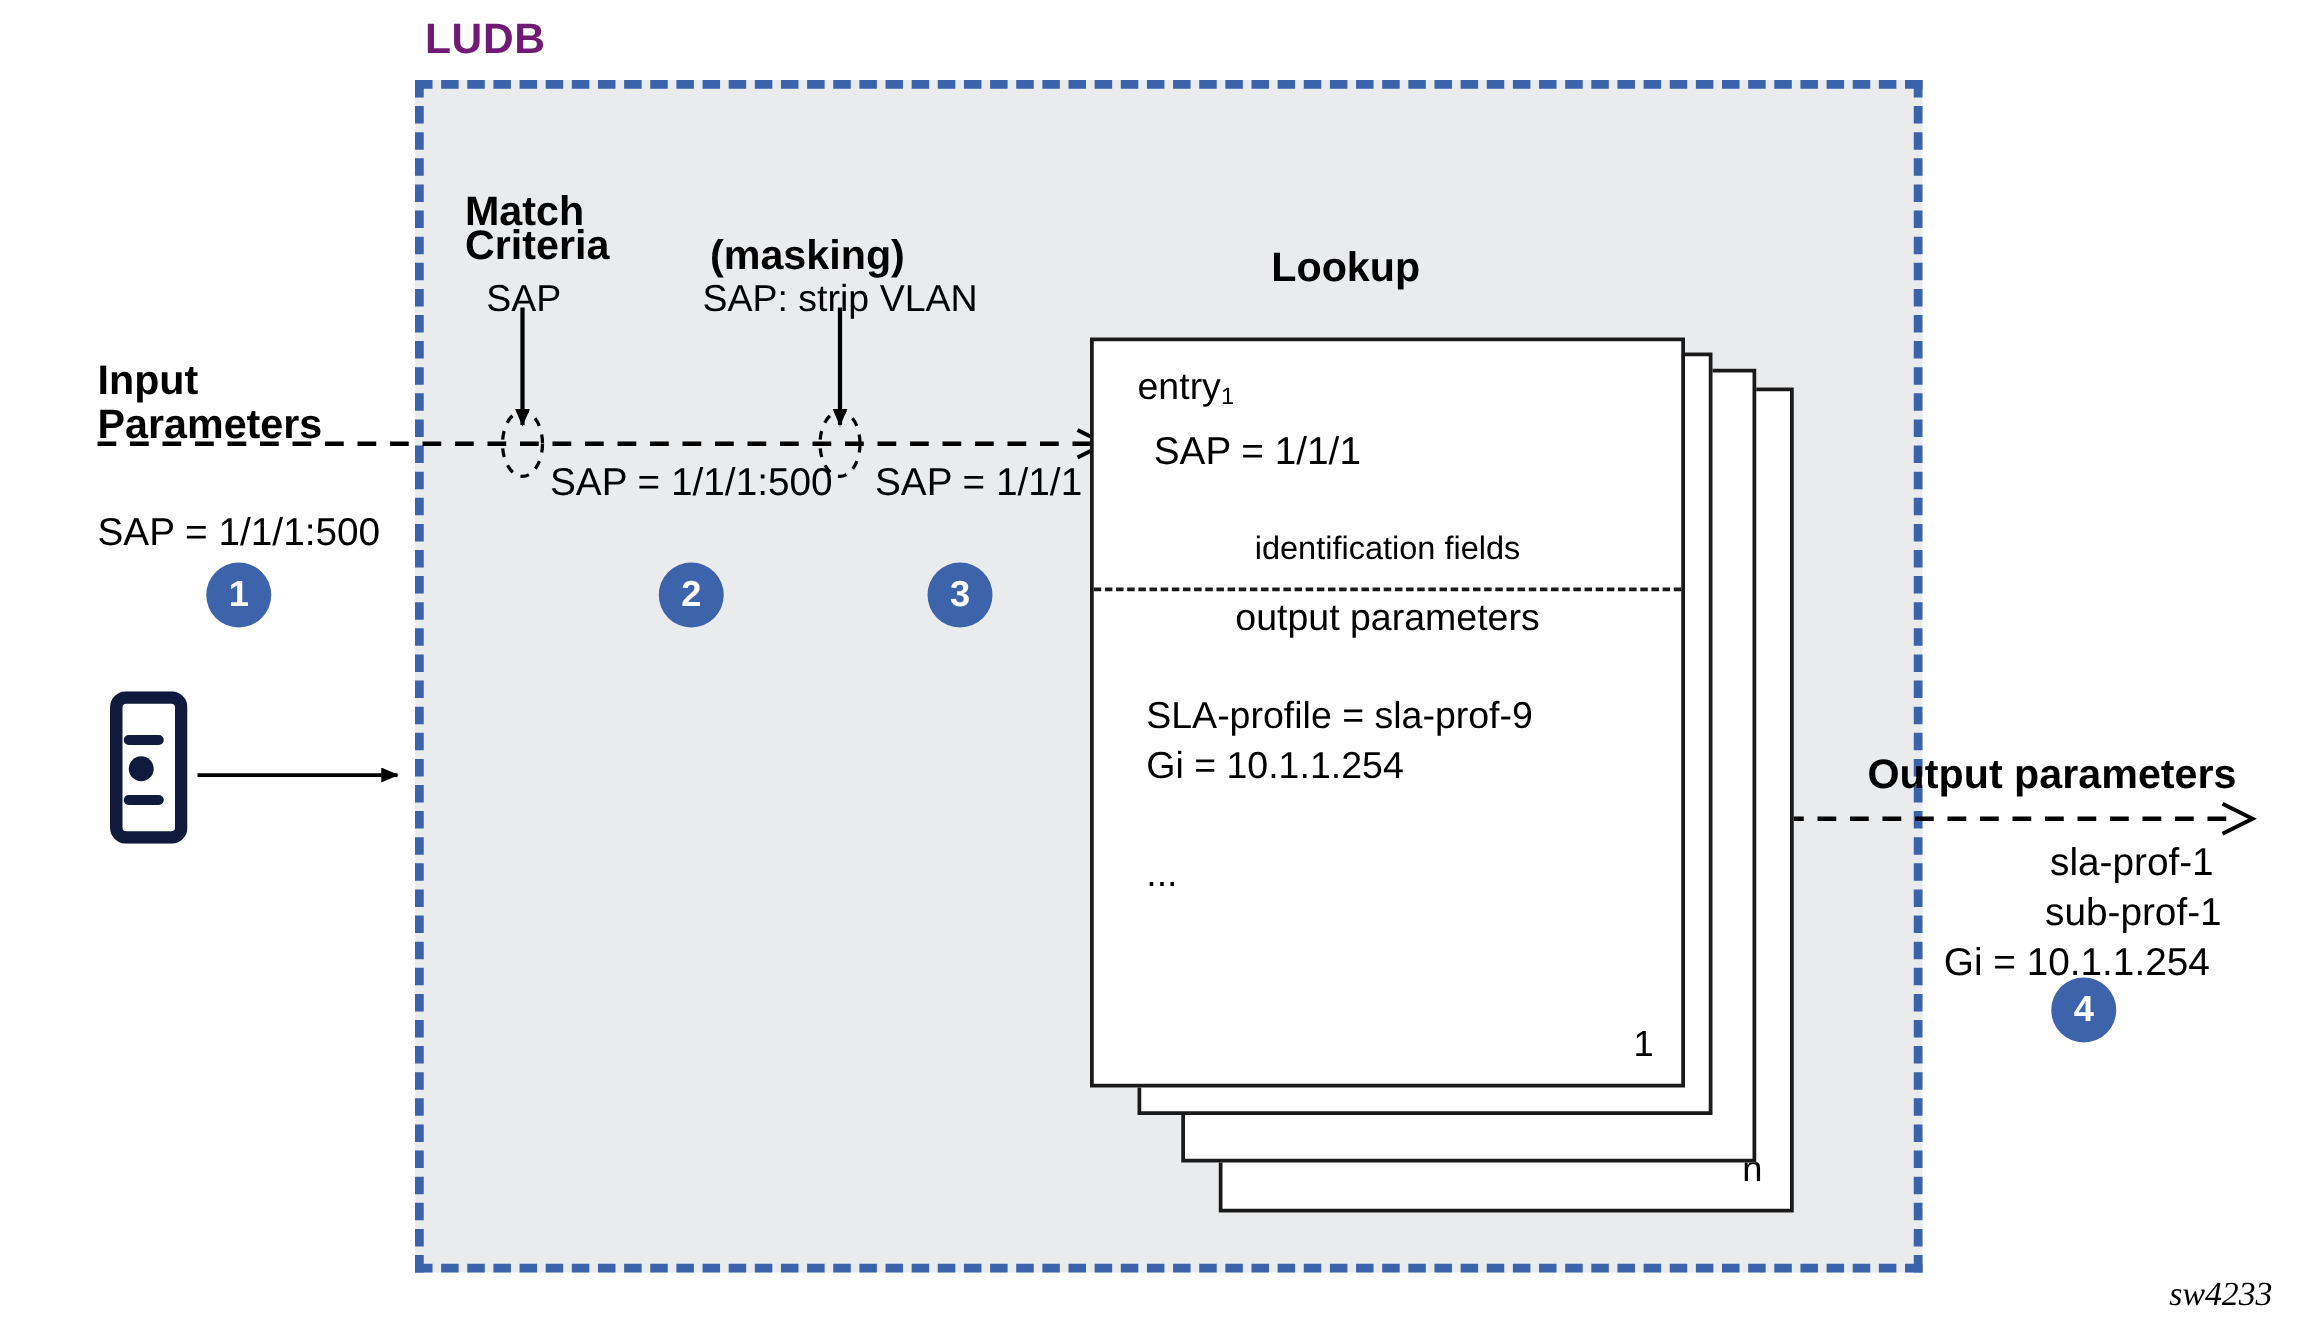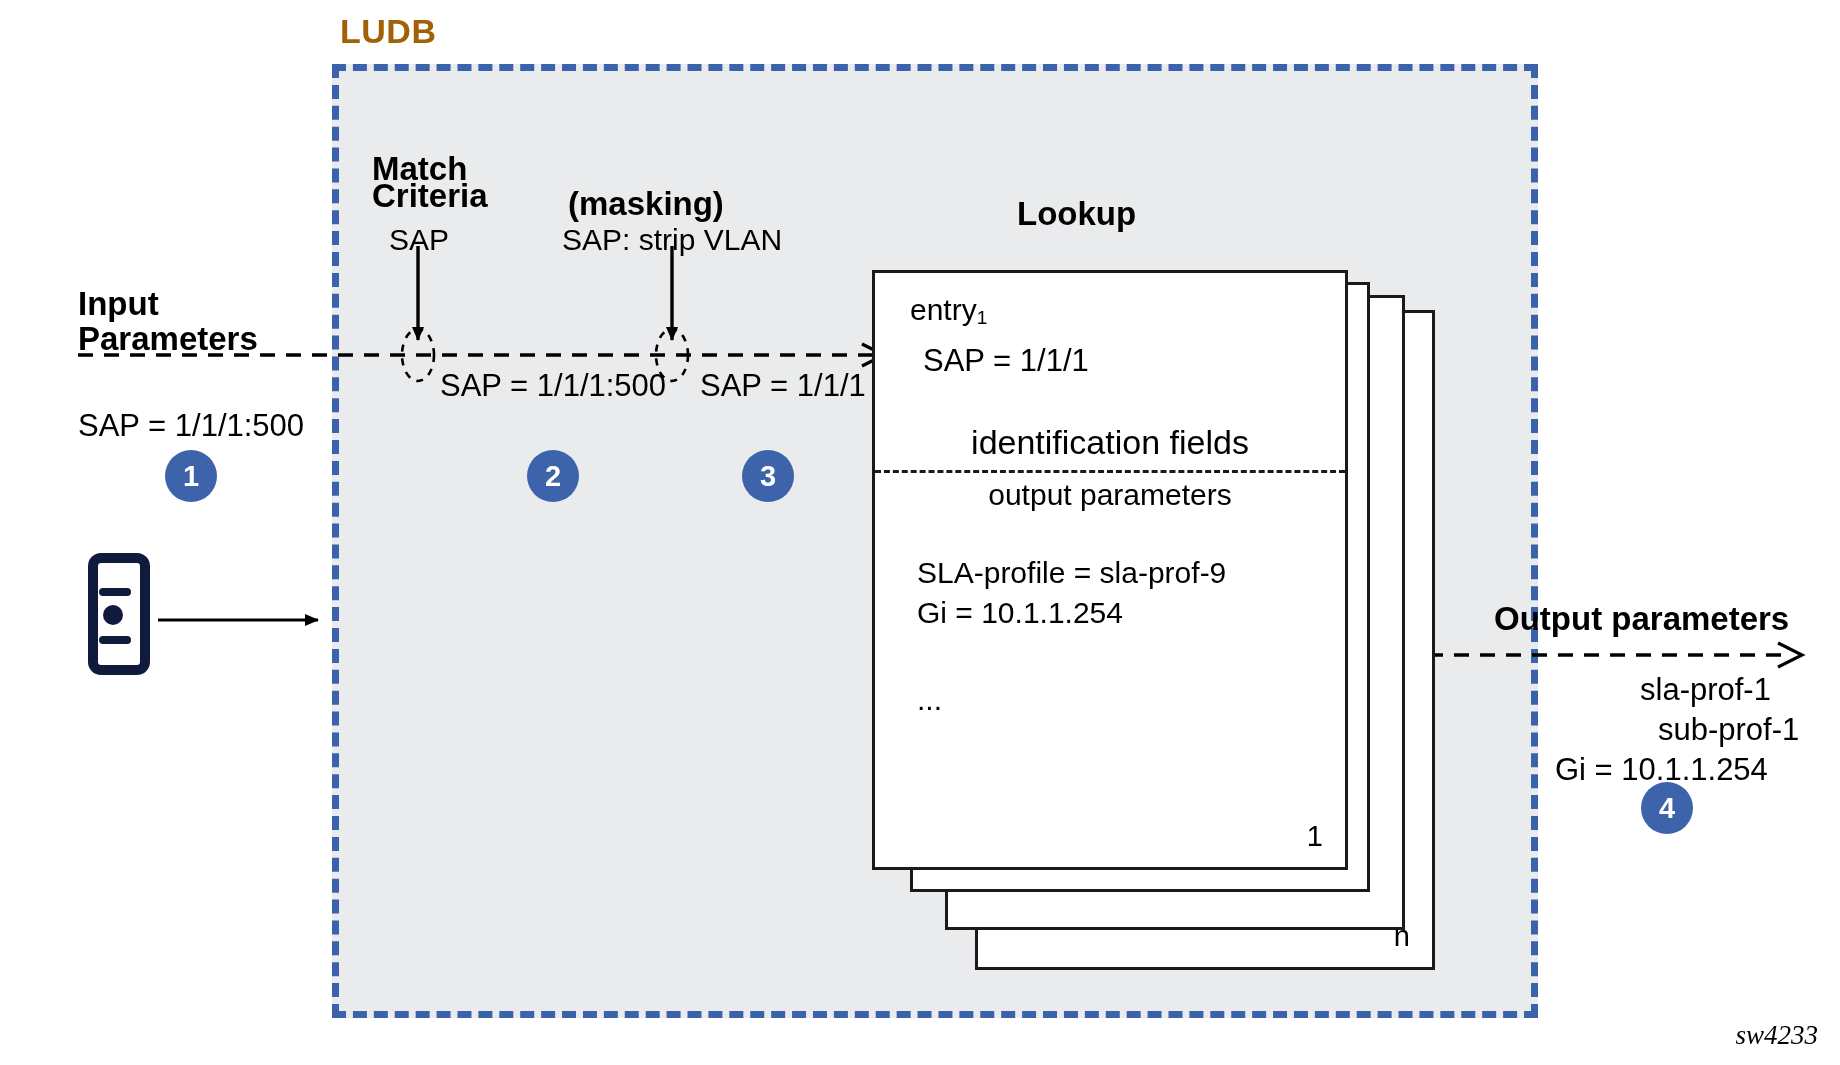--- a/index.html
+++ b/index.html
@@ -9,21 +9,21 @@
 
   
   #ludb-box{
     position:absolute;left:332px;top:64px;width:1206px;height:954px;
     background:#eaebed;
     border:7px dashed #3b63ab;
     box-sizing:border-box;
   }
   #ludb-title{
     position:absolute;left:340px;top:12px;
-    font-size:34px;font-weight:bold;color:#a16207;letter-spacing:.5px;
+    font-size:34px;font-weight:bold;color:#701a75;letter-spacing:.5px;
   }
 
   
   .t{position:absolute;white-space:pre;line-height:1.18;}
   .bold{font-weight:bold;}
   .f30{font-size:30px;}
   .f31{font-size:31px;}
   .f33{font-size:33px;}
 
   
@@ -41,21 +41,21 @@
   #card-back2{left:945px;top:295px;width:460px;height:635px;}
   #card-back1{left:910px;top:282px;width:460px;height:610px;}
   #card-front{left:872px;top:270px;width:476px;height:600px;z-index:3;}
 
   .card-label{position:absolute;font-size:29px;color:#000;}
 
   
   .entry-head{position:absolute;left:35px;top:20px;font-size:30px;}
   .entry-head sub{font-size:19px;vertical-align:-4px;}
   .sap-line{position:absolute;left:48px;top:70px;font-size:31px;}
-  .id-fields{position:absolute;left:0;top:150px;width:100%;text-align:center;font-size:34px;}
+  .id-fields{position:absolute;left:0;top:150px;width:100%;text-align:center;font-size:26px;}
   .divider{position:absolute;left:0px;top:197px;width:100%;
            border-top:3px dashed #1a1a1a;}
   .out-params{position:absolute;left:0;top:205px;width:100%;text-align:center;font-size:30px;}
   .out-list{position:absolute;left:42px;top:280px;font-size:30px;line-height:1.33;}
   .ellipsis{position:absolute;left:42px;top:410px;font-size:30px;}
 
   
   #device{position:absolute;left:88px;top:553px;width:62px;height:122px;}
 
   
@@ -143,19 +143,19 @@
     <div class="out-list">
       <div>SLA-profile = sla-prof-9</div>
       <div>Gi = 10.1.1.254</div>
     </div>
     <div class="ellipsis">...</div>
     <div class="card-label" style="right:22px;bottom:14px;">1</div>
   </div>
 
   <div class="t f33 bold" style="left:1494px;top:600px;">Output parameters</div>
   <div class="t f31" style="left:1640px;top:672px;">sla-prof-1</div>
-  <div class="t f31" style="left:1636px;top:712px;margin-left:22px;">sub-prof-1</div>
+  <div class="t f31" style="left:1636px;top:712px;">sub-prof-1</div>
   <div class="t f31" style="left:1555px;top:752px;">Gi = 10.1.1.254</div>
   <div class="badge" style="left:1641px;top:782px;">4</div>
 
   <div id="fig-id">sw4233</div>
 
 </div>
 
 </body></html>

